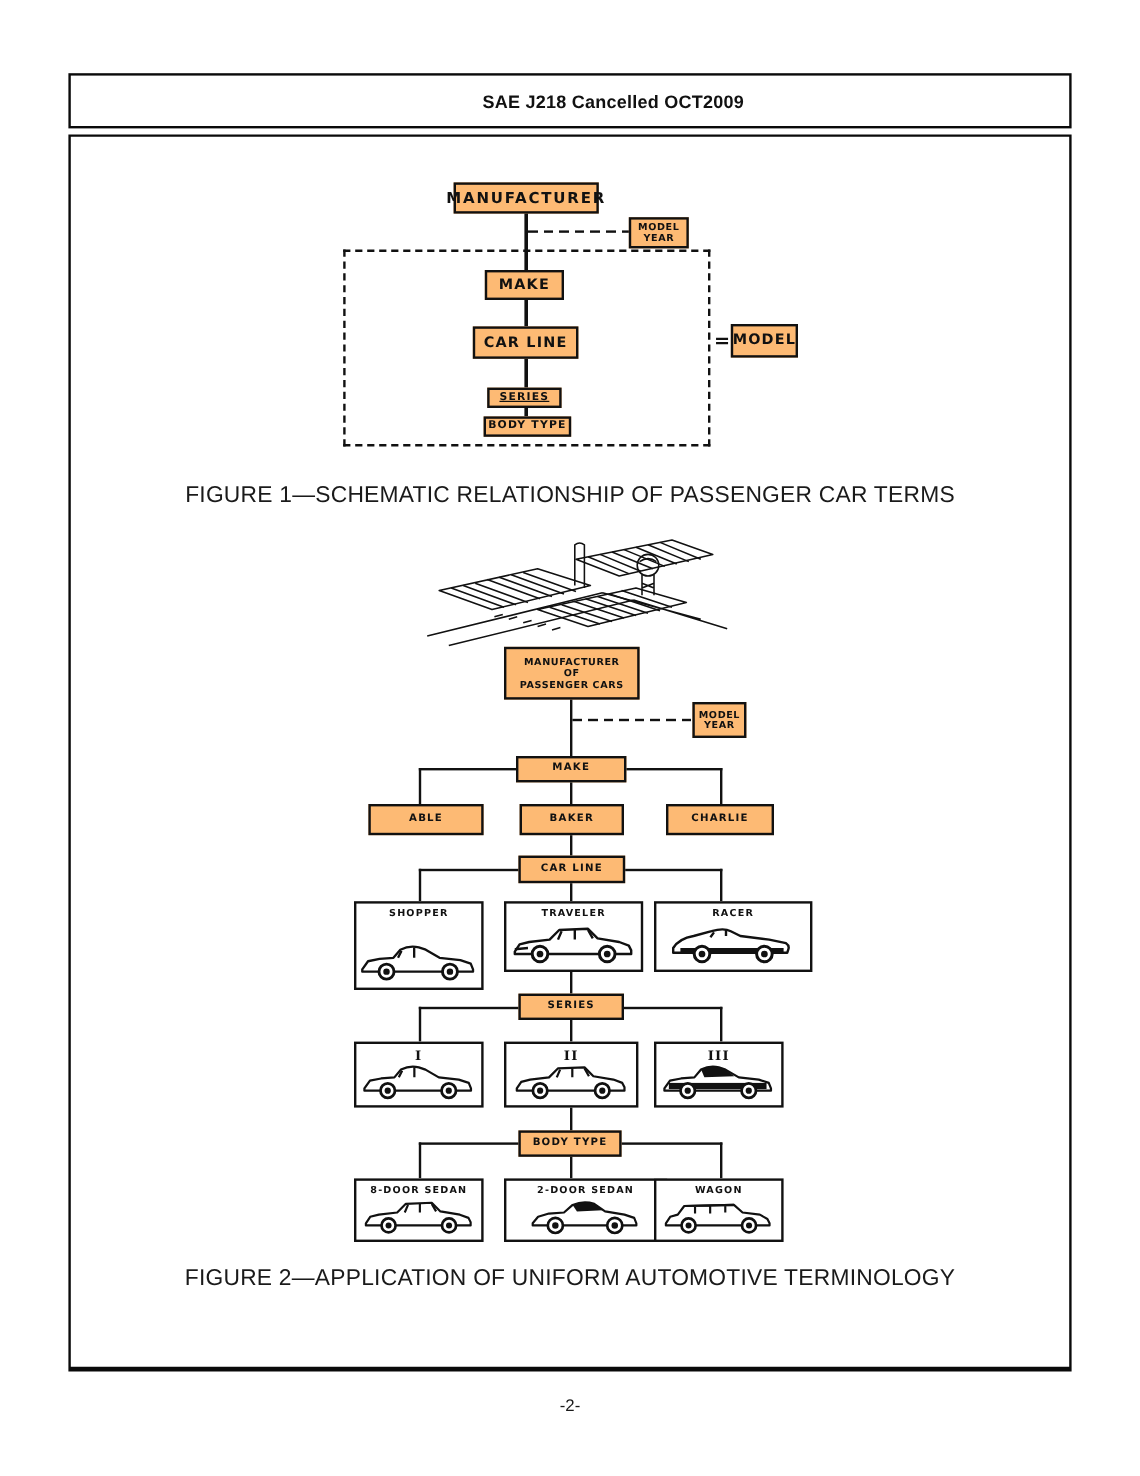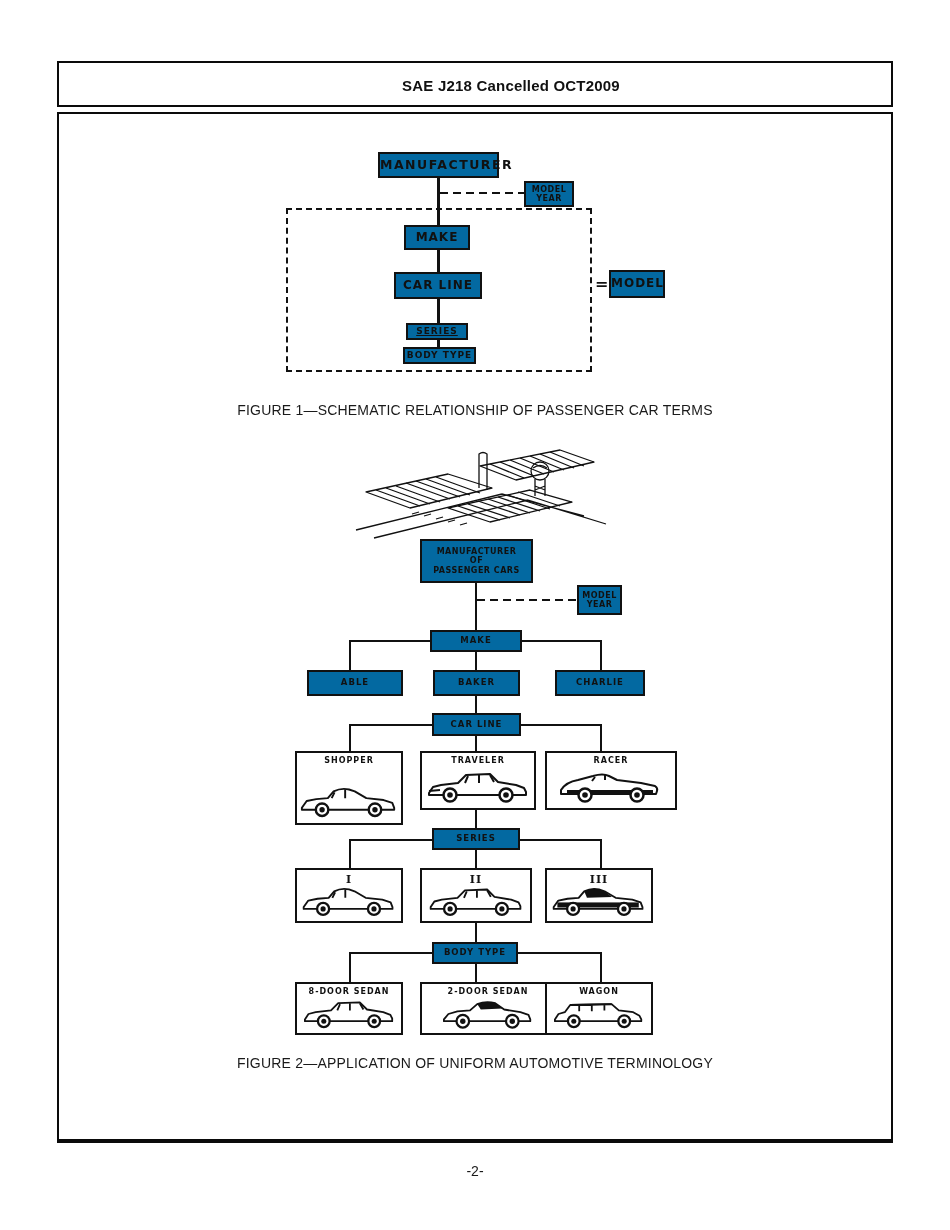--- a/index.html
+++ b/index.html
@@ -9,40 +9,40 @@
   }
   .abs{position:absolute;box-sizing:border-box;}
   
   .frame{position:absolute;border:2.5px solid #0a0a0a;background:#fff;box-sizing:border-box;}
   .header-text{
     position:absolute;width:100%;text-align:center;
     font-weight:bold;font-size:15px;letter-spacing:.2px;
   }
   
   .node{
-    position:absolute;border:2px solid #111;background:#0369a1;box-sizing:border-box;
-    display:flex;justify-content:center;flex-direction:column;
+    position:absolute;border:2px solid #111;background:#fdba74;box-sizing:border-box;
+    display:flex;align-items:center;justify-content:center;flex-direction:column;
     font-family:"DejaVu Sans",sans-serif;font-weight:bold;color:#111;
     text-align:center;line-height:1.15;
   }
   .f1-lg{font-size:12.5px;letter-spacing:1.5px;}
   .f1-md{font-size:12px;letter-spacing:1px;}
   .f1-sm{font-size:9px;letter-spacing:1px;}
   .f2-lbl{font-size:8.5px;letter-spacing:1px;}
   .tiny{font-size:8px;letter-spacing:.5px;}
   
   .vl{position:absolute;background:#111;width:3px;}
   .vl2{position:absolute;background:#111;width:2px;}
   .hl2{position:absolute;background:#111;height:2px;}
   .dash-h{position:absolute;height:2px;
     background:repeating-linear-gradient(90deg,#111 0 8px,transparent 8px 13px);}
   .dash-rect{position:absolute;border:2px dashed #111;box-sizing:border-box;}
   .caption{
     position:absolute;width:100%;text-align:center;
-    font-size:14px;letter-spacing:.2px;color:#1a1a1a;
+    font-size:19px;letter-spacing:.2px;color:#1a1a1a;
   }
   .equals{position:absolute;font-family:"DejaVu Sans",sans-serif;
     font-weight:bold;font-size:16px;color:#111;}
   
   .carbox{
     position:absolute;border:2px solid #111;background:#fff;box-sizing:border-box;
     font-family:"DejaVu Sans",sans-serif;font-weight:bold;color:#111;text-align:center;
   }
   .carbox .clbl{display:block;font-size:8px;letter-spacing:1px;margin-top:3px;}
   .carbox .roman{font-family:"DejaVu Serif",serif;font-size:11px;letter-spacing:1px;}

